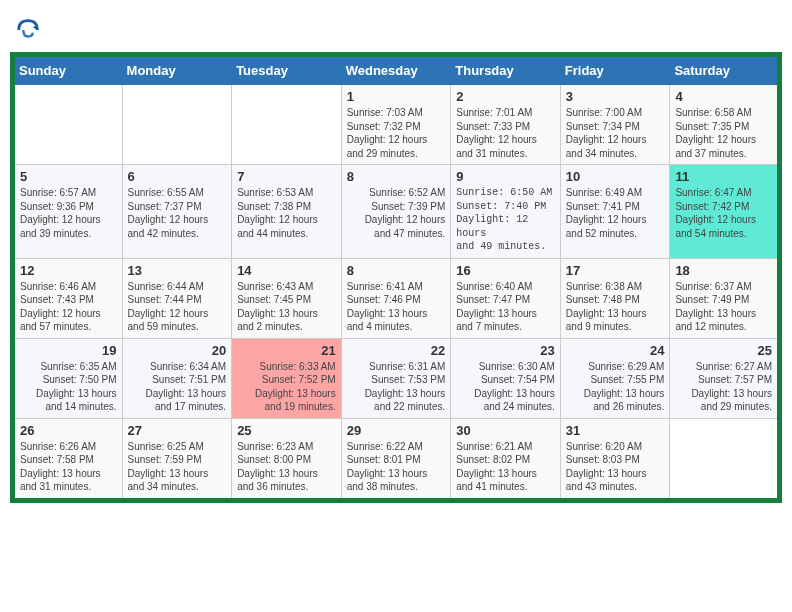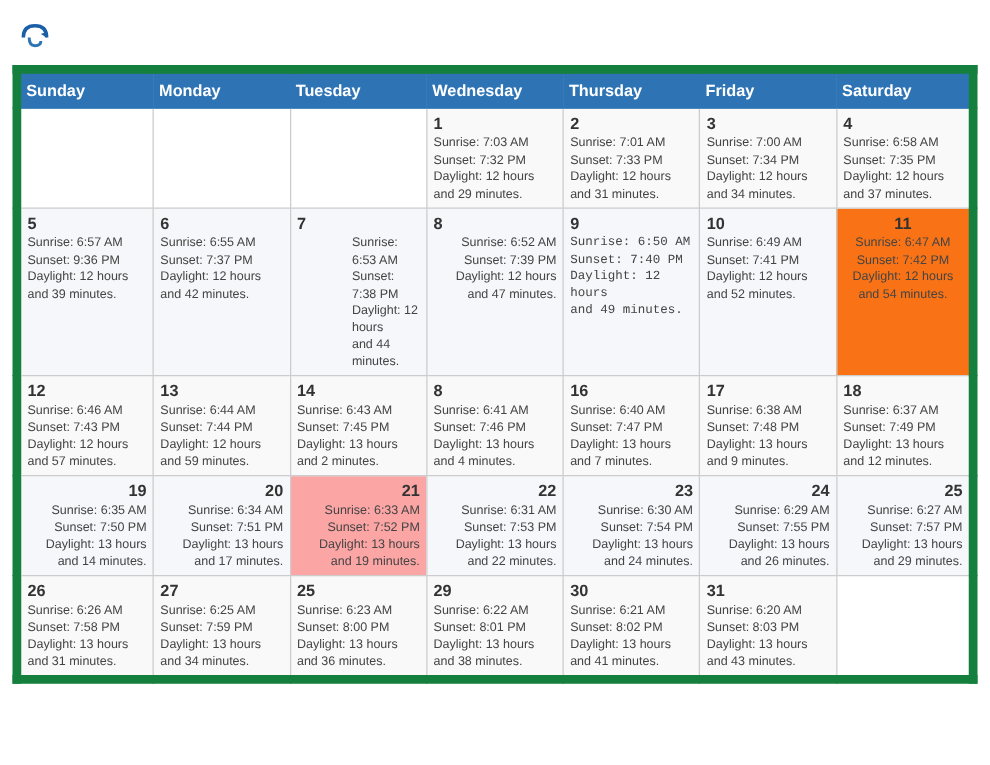--- a/index.html
+++ b/index.html
@@ -51,21 +51,21 @@
       color: #333;
       line-height: 1.1;
     }
     .location {
       font-size: 15px;
       color: #555;
     }
     .calendar {
       width: 100%;
       border-collapse: collapse;
-      border: 7px solid #15803d;
+      border: 5px solid #15803d;
     }
     .calendar th {
       background-color: #2e74b5;
       color: #fff;
       font-size: 13px;
       font-weight: bold;
       padding: 6px 4px;
       text-align: left;
       border: 1px solid #2e74b5;
     }
@@ -183,21 +183,21 @@
         </td>
         <td style="background: rgb(245, 247, 250);">
           <span class="day-number">6</span>
           <div class="day-info" style="white-space: pre-line;">Sunrise: 6:55 AM
 Sunset: 7:37 PM
 Daylight: 12 hours
 and 42 minutes.</div>
         </td>
         <td style="background: rgb(245, 247, 250);">
           <span class="day-number">7</span>
-          <div class="day-info" style="white-space: pre-line; margin-left: 44px;">Sunrise: 6:53 AM
+          <div class="day-info" style="white-space: pre-line;">Sunrise: 6:53 AM
 Sunset: 7:38 PM
 Daylight: 12 hours
 and 44 minutes.</div>
         </td>
         <td style="background: rgb(245, 247, 250);">
           <span class="day-number">8</span>
           <div class="day-info" style="white-space: pre-line; text-align: right;">Sunrise: 6:52 AM
 Sunset: 7:39 PM
 Daylight: 12 hours
 and 47 minutes.</div>
@@ -209,21 +209,21 @@
 Daylight: 12 hours
 and 49 minutes.</div>
         </td>
         <td style="background: rgb(245, 247, 250);">
           <span class="day-number">10</span>
           <div class="day-info" style="white-space: pre-line;">Sunrise: 6:49 AM
 Sunset: 7:41 PM
 Daylight: 12 hours
 and 52 minutes.</div>
         </td>
-        <td style="background: #f97316; text-align: center;">
+        <td style="background: #5eead4;">
           <span class="day-number">11</span>
           <div class="day-info" style="white-space: pre-line;">Sunrise: 6:47 AM
 Sunset: 7:42 PM
 Daylight: 12 hours
 and 54 minutes.</div>
         </td>
       </tr>
       <tr class="week-row" style="background: rgb(255, 255, 255);">
         <td>
           <span class="day-number">12</span>

